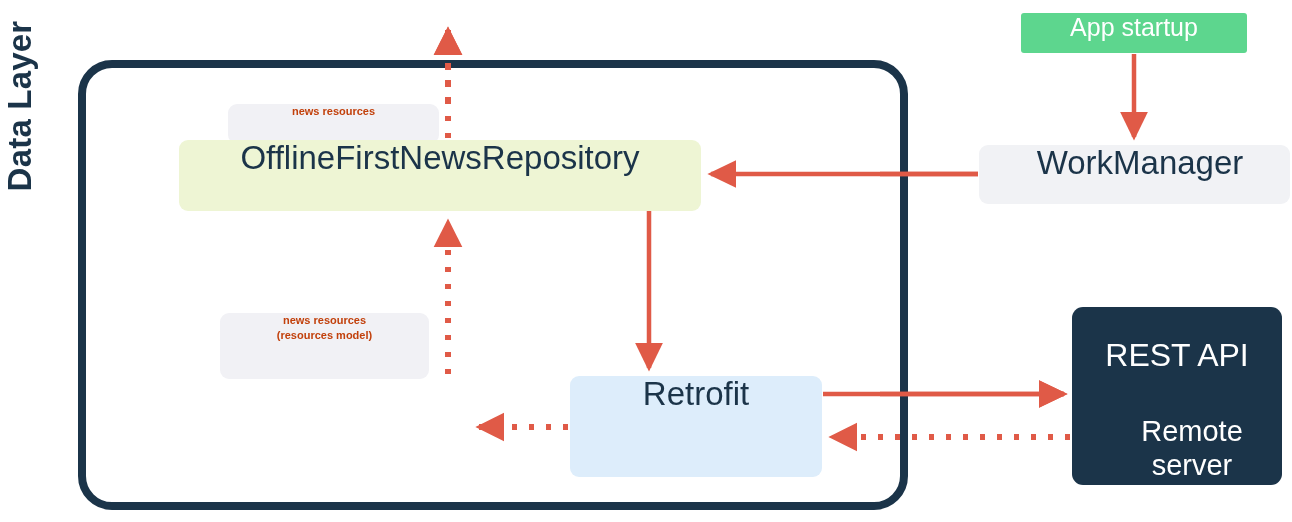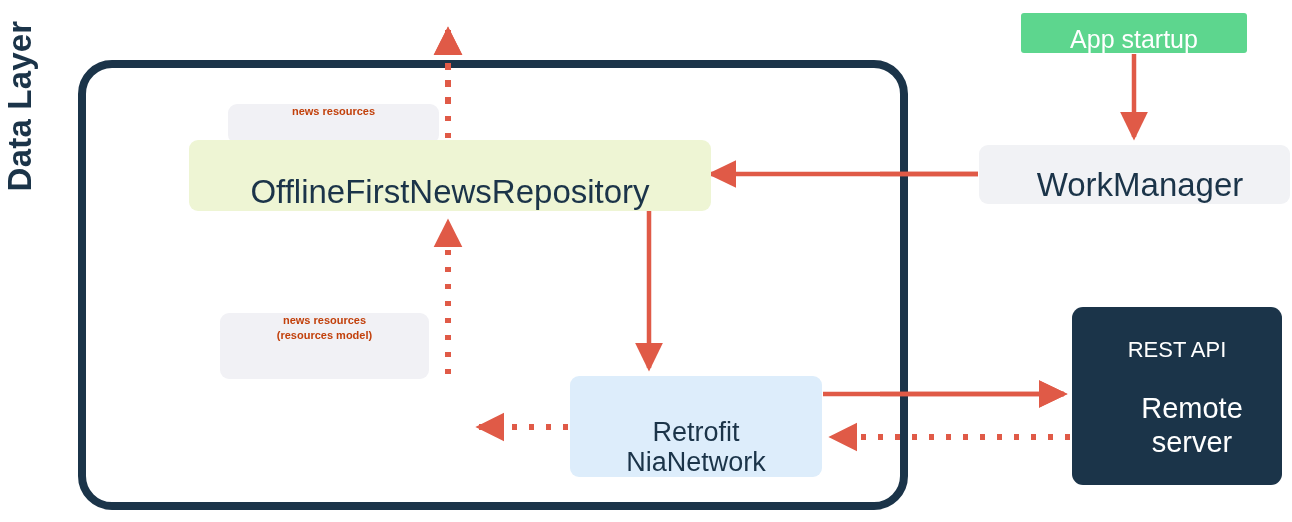--- a/index.html
+++ b/index.html
@@ -50,45 +50,45 @@
     z-index: 6;
   }
 
   
   .node {
     box-sizing: border-box;
     border-radius: 9px;
     display: flex;
     flex-direction: column;
     align-items: center;
-    justify-content: flex-end;
+    justify-content: flex-start;
     text-align: center;
     z-index: 5;
   }
   .node-text { line-height: 1.12; }
 
   #node-repository {
-    left: 189px;  top: 140px;  width: 522px; height: 71px;
+    left: 179px;  top: 140px;  width: 522px; height: 71px;
     background: #eef5d4;
     color: #1b3449;
     font-size: 33px;
     font-weight: 400;
   }
   #node-dao {
     left: 179px;  top: 376px;  width: 290px; height: 101px;
     background: #ddedfb;
     color: #1b3449;
     font-size: 33px;
     font-weight: 400;
   }
   #node-network {
     left: 570px;  top: 376px;  width: 252px; height: 101px;
     background: #ddedfb;
     color: #1b3449;
-    font-size: 27px;
+    font-size: 33px;
     font-weight: 400;
   }
   #node-workmanager {
     left: 979px;  top: 145px;  width: 311px; height: 59px;
     background: #f1f2f5;
     color: #1b3449;
     font-size: 33px;
     font-weight: 400;
     padding-left: 11px;
   }
@@ -102,23 +102,23 @@
   }
   #node-remote {
     left: 1072px; top: 307px; width: 210px; height: 178px;
     background: #1b3449;
     color: #ffffff;
     border-radius: 11px;
     justify-content: flex-start;
     padding-top: 30px;
   }
   #node-remote .rest-line {
-    font-size: 22px;
-    font-weight: 400;
-    margin-bottom: 28px;
+    font-size: 32px;
+    font-weight: 400;
+    margin-bottom: 40px;
   }
   #node-remote .remote-line {
     font-size: 29px;
     font-weight: 400;
     line-height: 1.18;
     margin-left: 30px;
   }
 
   
   .chip {
@@ -207,21 +207,20 @@
     </g>
   </svg>
 
   <div class="abs node" id="node-repository">
     <span class="node-text">OfflineFirstNewsRepository</span>
   </div>
 
 
   <div class="abs node" id="node-network">
     <span class="node-text">Retrofit</span>
-    <span class="node-text">NiaNetwork</span>
   </div>
 
   <div class="abs node" id="node-workmanager">
     <span class="node-text">WorkManager</span>
   </div>
 
   <div class="abs node" id="node-appstartup">
     <span class="node-text">App startup</span>
   </div>
 

